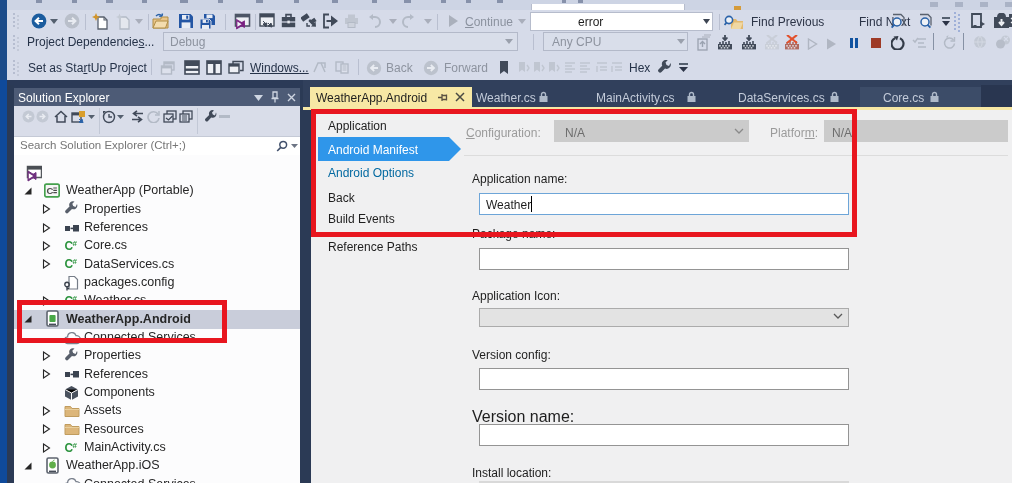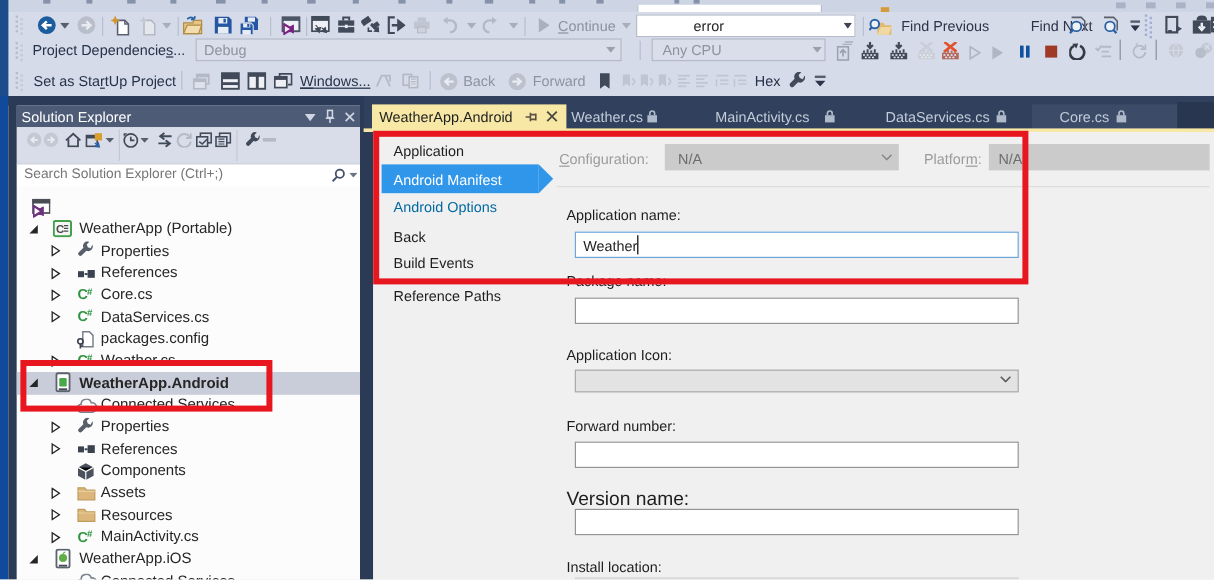--- a/index.html
+++ b/index.html
@@ -660,20 +660,20 @@
 <div class="ab" style="left:479px;top:193px;width:370px;height:22px;background:#ffffff;border:1px solid #6da5d8;box-sizing:border-box"></div>
 <div class="tx" style="left:486px;top:198px;font-size:12px;color:#1e1e1e;">Weather</div>
 <div class="ab" style="left:531px;top:196px;width:1px;height:16px;background:#000"></div>
 <div class="tx" style="left:472px;top:227px;font-size:12px;color:#1e1e1e;">Package name:</div>
 <div class="ab" style="left:479px;top:248px;width:370px;height:22px;background:#ffffff;border:1px solid #949494;box-sizing:border-box"></div>
 <div class="tx" style="left:472px;top:289px;font-size:12px;color:#1e1e1e;">Application Icon:</div>
 <div class="ab" style="left:479px;top:308px;width:370px;height:19px;background:#e3e3e3;border:1px solid #ababab;box-sizing:border-box"></div>
 <svg class="ab" style="left:833px;top:313px;" width="10" height="6">
       <path d="M1 1 L5 5 L9 1" stroke="#5a5a5a" stroke-width="1.3" fill="none"></path>
     </svg>
-<div class="tx" style="left:472px;top:348px;font-size:12px;color:#1e1e1e;">Forward number:</div>
+<div class="tx" style="left:472px;top:348px;font-size:12px;color:#1e1e1e;">Version config:</div>
 <div class="ab" style="left:479px;top:368px;width:370px;height:22px;background:#ffffff;border:1px solid #949494;box-sizing:border-box"></div>
 <div class="tx" style="left:472px;top:408px;font-size:16px;color:#1e1e1e;">Version name:</div>
 <div class="ab" style="left:479px;top:424px;width:370px;height:22px;background:#ffffff;border:1px solid #949494;box-sizing:border-box"></div>
 <div class="tx" style="left:472px;top:466px;font-size:12px;color:#1e1e1e;">Install location:</div>
 <div class="ab" style="left:479px;top:481px;width:370px;height:2px;background:#d9d9d9"></div>
 <div class="ab" style="left:311px;top:109px;width:546px;height:128px;border:5px solid #e8161f;box-sizing:border-box"></div>
 <div class="ab" style="left:17px;top:300px;width:210px;height:43px;border:5px solid #e8161f;box-sizing:border-box"></div>
 </div>
 </body></html>

